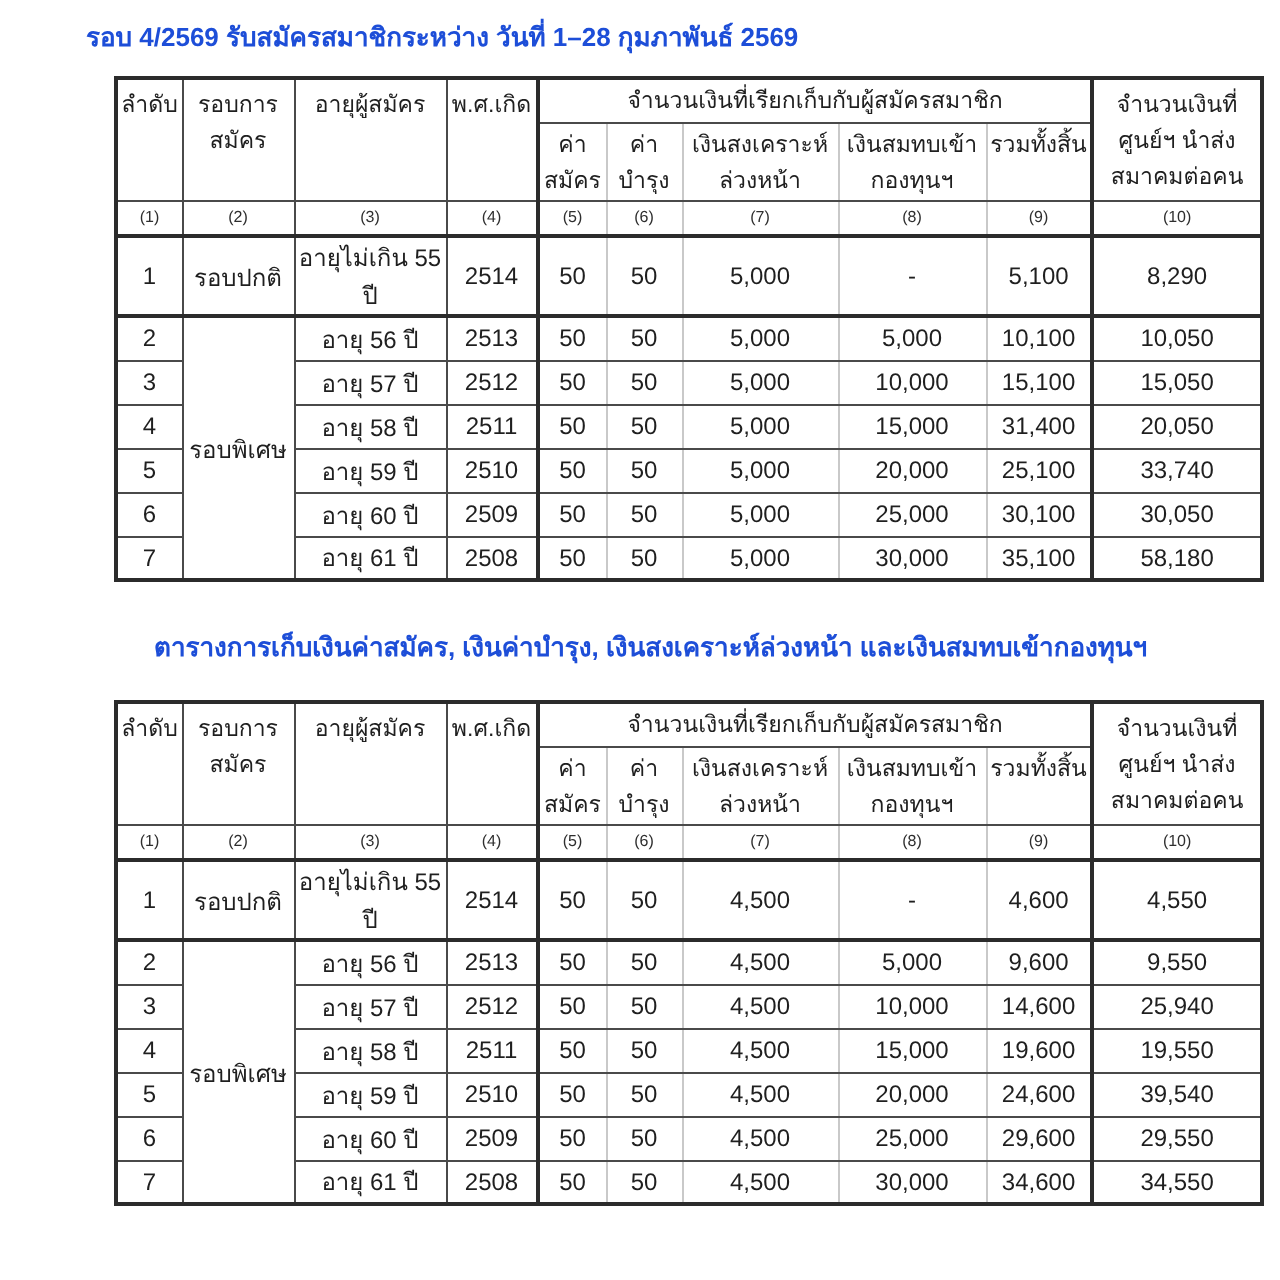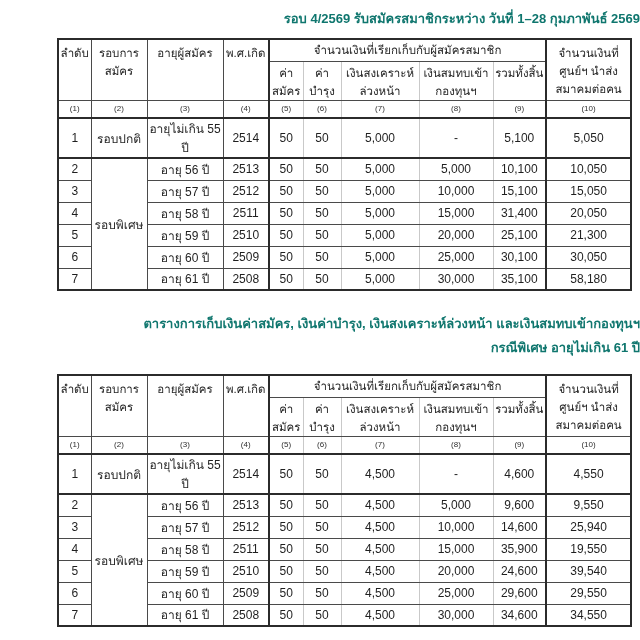--- a/index.html
+++ b/index.html
@@ -7,25 +7,25 @@
     --line:#4a4a4a;
     --thick:#2b2b2b;
     --faint:#c9c9c9;
   }
   html,body{margin:0;padding:0;}
   body{
     width:640px;height:640px;background:#ffffff;overflow:hidden;
     font-family:"Liberation Sans",sans-serif;color:var(--ink);
   }
   .doc-title{
-    text-align:right;font-weight:bold;font-size:13px;color:#0f766e;line-height:18px;margin-left:43px;
+    text-align:left;font-weight:bold;font-size:13px;color:#1d4ed8;line-height:18px;margin-left:43px;
   }
   .first-title{padding-top:10px;}
   .tbl-wrap1{margin-top:10px;}
-  .mid{margin-top:21px;}
+  .mid{margin-top:21px;padding-left:34px;}
   .mid .mid-line{line-height:24px;}
   .tbl-wrap2{margin-top:14px;}
 
   table.fee{
     border-collapse:collapse;table-layout:fixed;width:573px;margin-left:57px;
     border:2px solid var(--thick);
   }
   .fee th,.fee td{
     border:1px solid var(--line);padding:0;text-align:center;
     font-weight:normal;color:var(--ink);overflow:hidden;
@@ -97,21 +97,21 @@
           <tr class="dr">
             <td class="dc bb-thick" rowspan="1">1</td>
             <td class="dc bb-thick" rowspan="1">รอบปกติ</td>
             <td class="dc bb-thick" rowspan="1">อายุไม่เกิน 55 ปี</td>
             <td class="dc bb-thick" rowspan="1">2514</td>
             <td class="dc bl-dark br-faint bb-thick" rowspan="1">50</td>
             <td class="dc bl-faint br-faint bb-thick" rowspan="1">50</td>
             <td class="dc bl-faint br-faint bb-thick" rowspan="1">5,000</td>
             <td class="dc bl-faint br-faint bb-thick" rowspan="1">-</td>
             <td class="dc bl-faint bb-thick" rowspan="1">5,100</td>
-            <td class="dc bl-dark bb-thick" rowspan="1">5,050</td>
+            <td class="dc bl-dark bb-thick" rowspan="1">8,290</td>
           </tr>
           <tr class="dr">
             <td class="dc" rowspan="1">2</td>
             <td class="dc" rowspan="6">รอบพิเศษ</td>
             <td class="dc" rowspan="1">อายุ 56 ปี</td>
             <td class="dc" rowspan="1">2513</td>
             <td class="dc bl-dark br-faint" rowspan="1">50</td>
             <td class="dc bl-faint br-faint" rowspan="1">50</td>
             <td class="dc bl-faint br-faint" rowspan="1">5,000</td>
             <td class="dc bl-faint br-faint" rowspan="1">5,000</td>
@@ -142,21 +142,21 @@
           </tr>
           <tr class="dr">
             <td class="dc" rowspan="1">5</td>
             <td class="dc" rowspan="1">อายุ 59 ปี</td>
             <td class="dc" rowspan="1">2510</td>
             <td class="dc bl-dark br-faint" rowspan="1">50</td>
             <td class="dc bl-faint br-faint" rowspan="1">50</td>
             <td class="dc bl-faint br-faint" rowspan="1">5,000</td>
             <td class="dc bl-faint br-faint" rowspan="1">20,000</td>
             <td class="dc bl-faint" rowspan="1">25,100</td>
-            <td class="dc bl-dark" rowspan="1">21,300</td>
+            <td class="dc bl-dark" rowspan="1">33,740</td>
           </tr>
           <tr class="dr">
             <td class="dc" rowspan="1">6</td>
             <td class="dc" rowspan="1">อายุ 60 ปี</td>
             <td class="dc" rowspan="1">2509</td>
             <td class="dc bl-dark br-faint" rowspan="1">50</td>
             <td class="dc bl-faint br-faint" rowspan="1">50</td>
             <td class="dc bl-faint br-faint" rowspan="1">5,000</td>
             <td class="dc bl-faint br-faint" rowspan="1">25,000</td>
             <td class="dc bl-faint" rowspan="1">30,100</td>
@@ -172,21 +172,20 @@
             <td class="dc bl-faint br-faint" rowspan="1">30,000</td>
             <td class="dc bl-faint" rowspan="1">35,100</td>
             <td class="dc bl-dark" rowspan="1">58,180</td>
           </tr>
         </tbody>
       </table>
     </div>
 
   <div class="mid">
     <div class="doc-title mid-line">ตารางการเก็บเงินค่าสมัคร, เงินค่าบำรุง, เงินสงเคราะห์ล่วงหน้า และเงินสมทบเข้ากองทุนฯ</div>
-    <div class="doc-title mid-line">กรณีพิเศษ อายุไม่เกิน 61 ปี</div>
   </div>
 
   <div class="tbl-wrap2">
       <table class="fee">
         <colgroup>
           <col style="width: 33px;">
           <col style="width: 56px;">
           <col style="width: 76px;">
           <col style="width: 46px;">
           <col style="width: 34px;">
@@ -262,21 +261,21 @@
             <td class="dc bl-dark" rowspan="1">25,940</td>
           </tr>
           <tr class="dr">
             <td class="dc" rowspan="1">4</td>
             <td class="dc" rowspan="1">อายุ 58 ปี</td>
             <td class="dc" rowspan="1">2511</td>
             <td class="dc bl-dark br-faint" rowspan="1">50</td>
             <td class="dc bl-faint br-faint" rowspan="1">50</td>
             <td class="dc bl-faint br-faint" rowspan="1">4,500</td>
             <td class="dc bl-faint br-faint" rowspan="1">15,000</td>
-            <td class="dc bl-faint" rowspan="1">35,900</td>
+            <td class="dc bl-faint" rowspan="1">19,600</td>
             <td class="dc bl-dark" rowspan="1">19,550</td>
           </tr>
           <tr class="dr">
             <td class="dc" rowspan="1">5</td>
             <td class="dc" rowspan="1">อายุ 59 ปี</td>
             <td class="dc" rowspan="1">2510</td>
             <td class="dc bl-dark br-faint" rowspan="1">50</td>
             <td class="dc bl-faint br-faint" rowspan="1">50</td>
             <td class="dc bl-faint br-faint" rowspan="1">4,500</td>
             <td class="dc bl-faint br-faint" rowspan="1">20,000</td>

